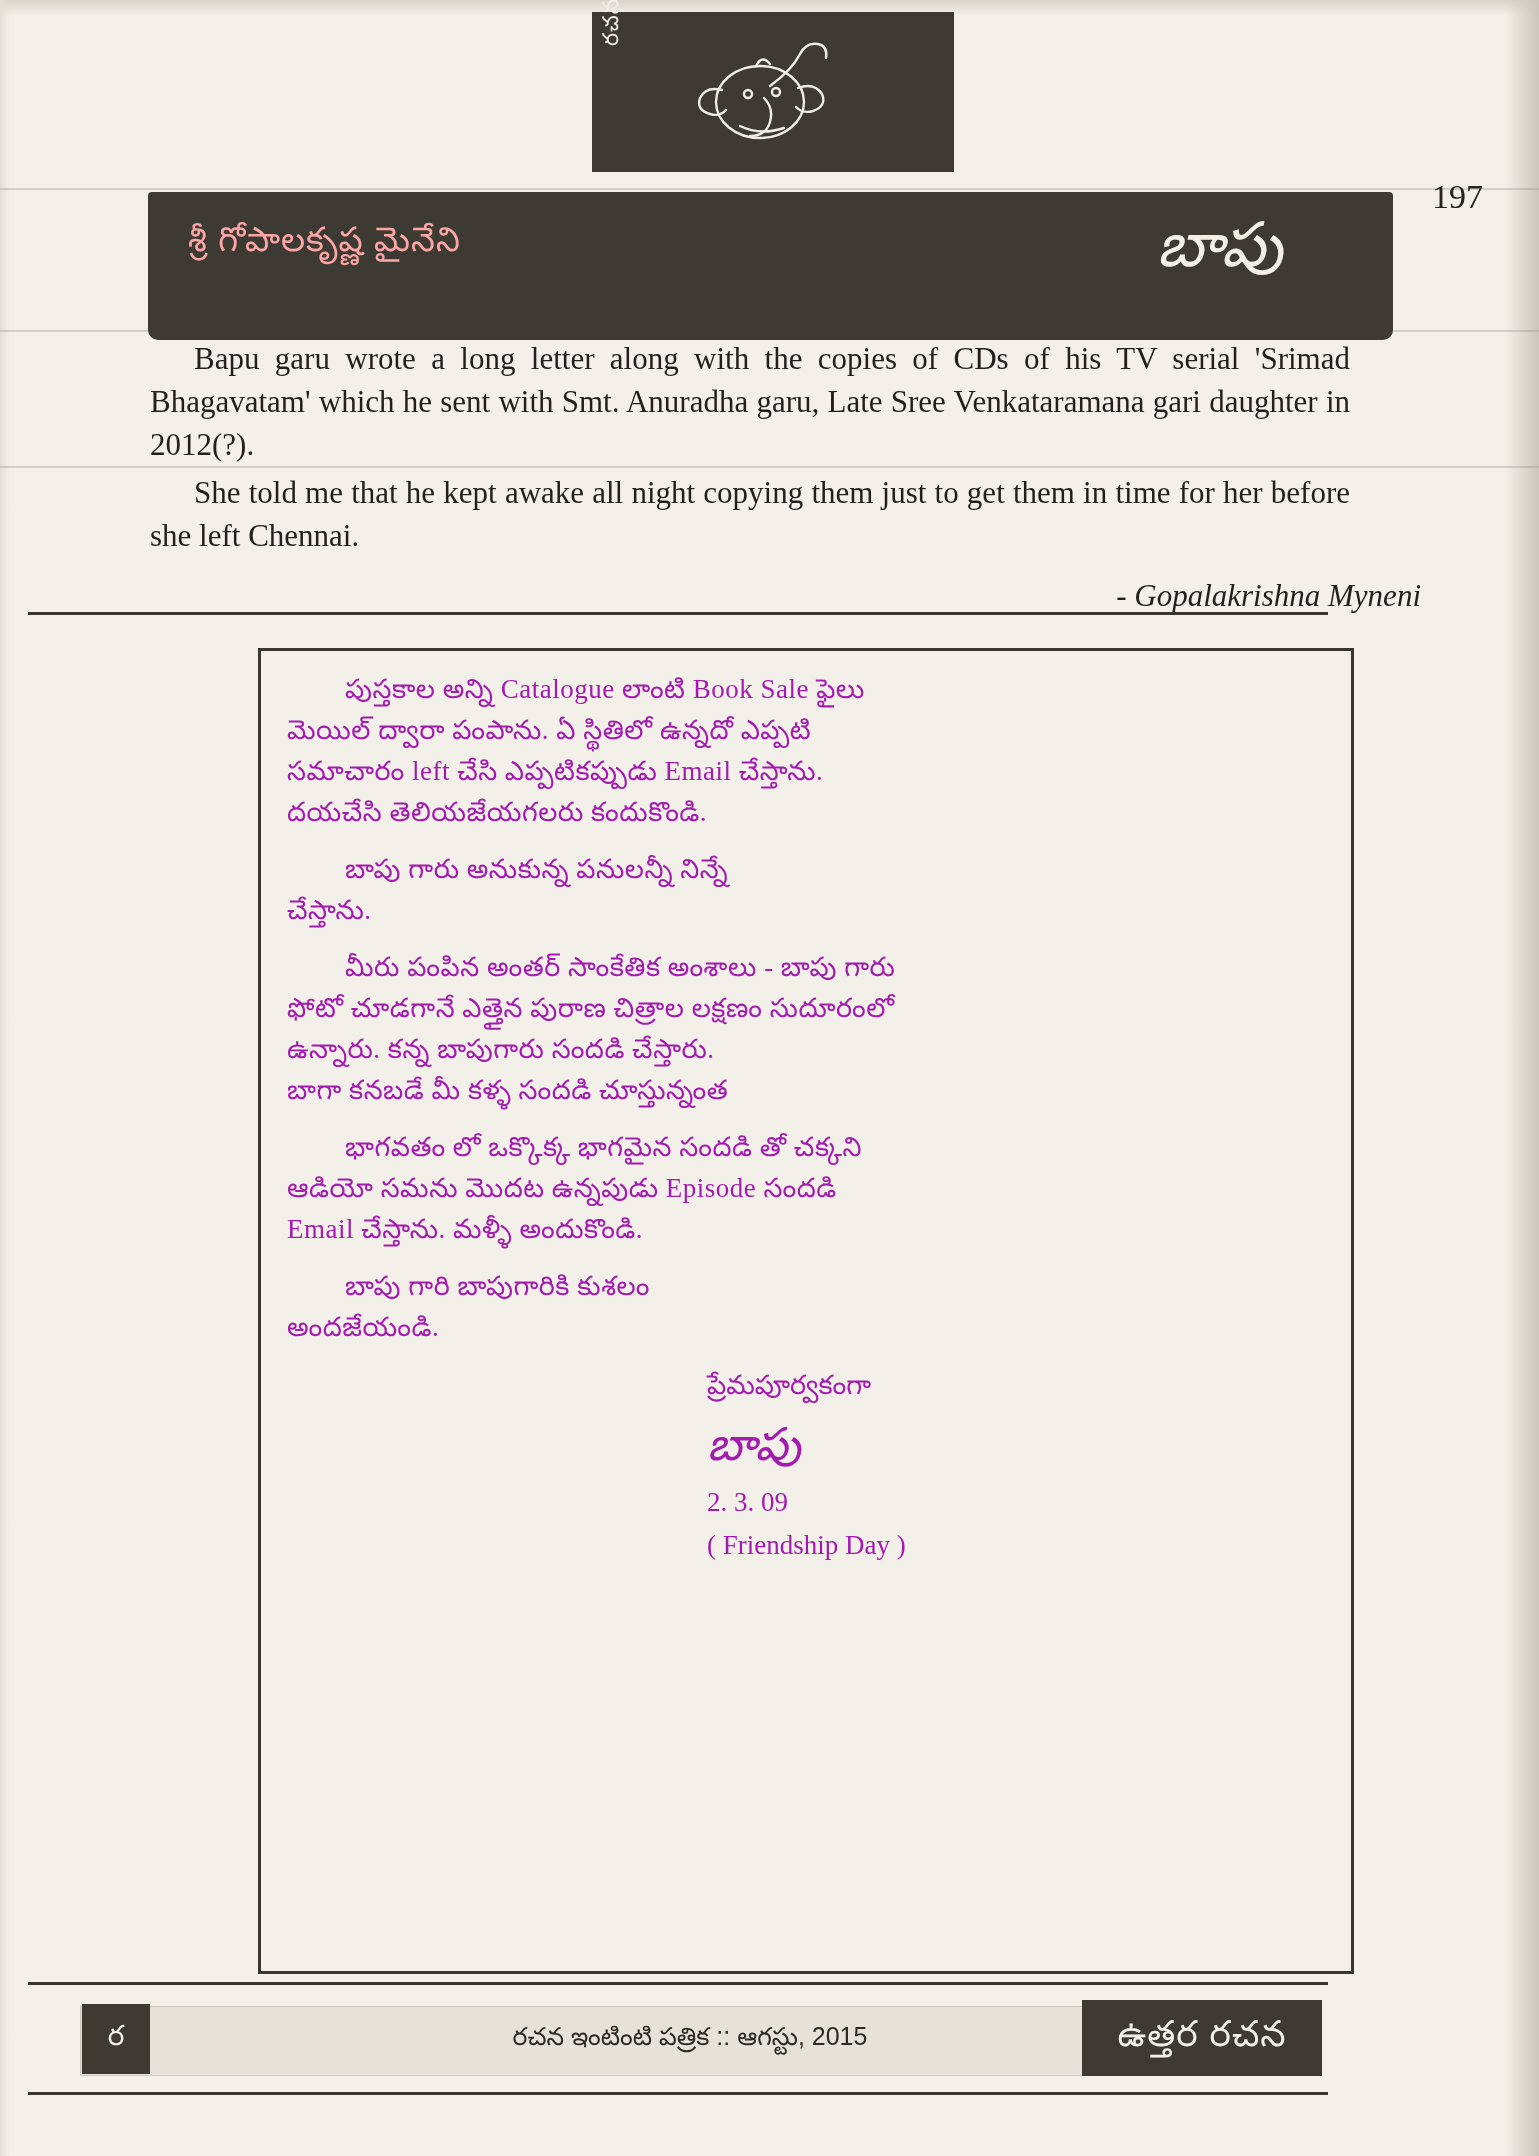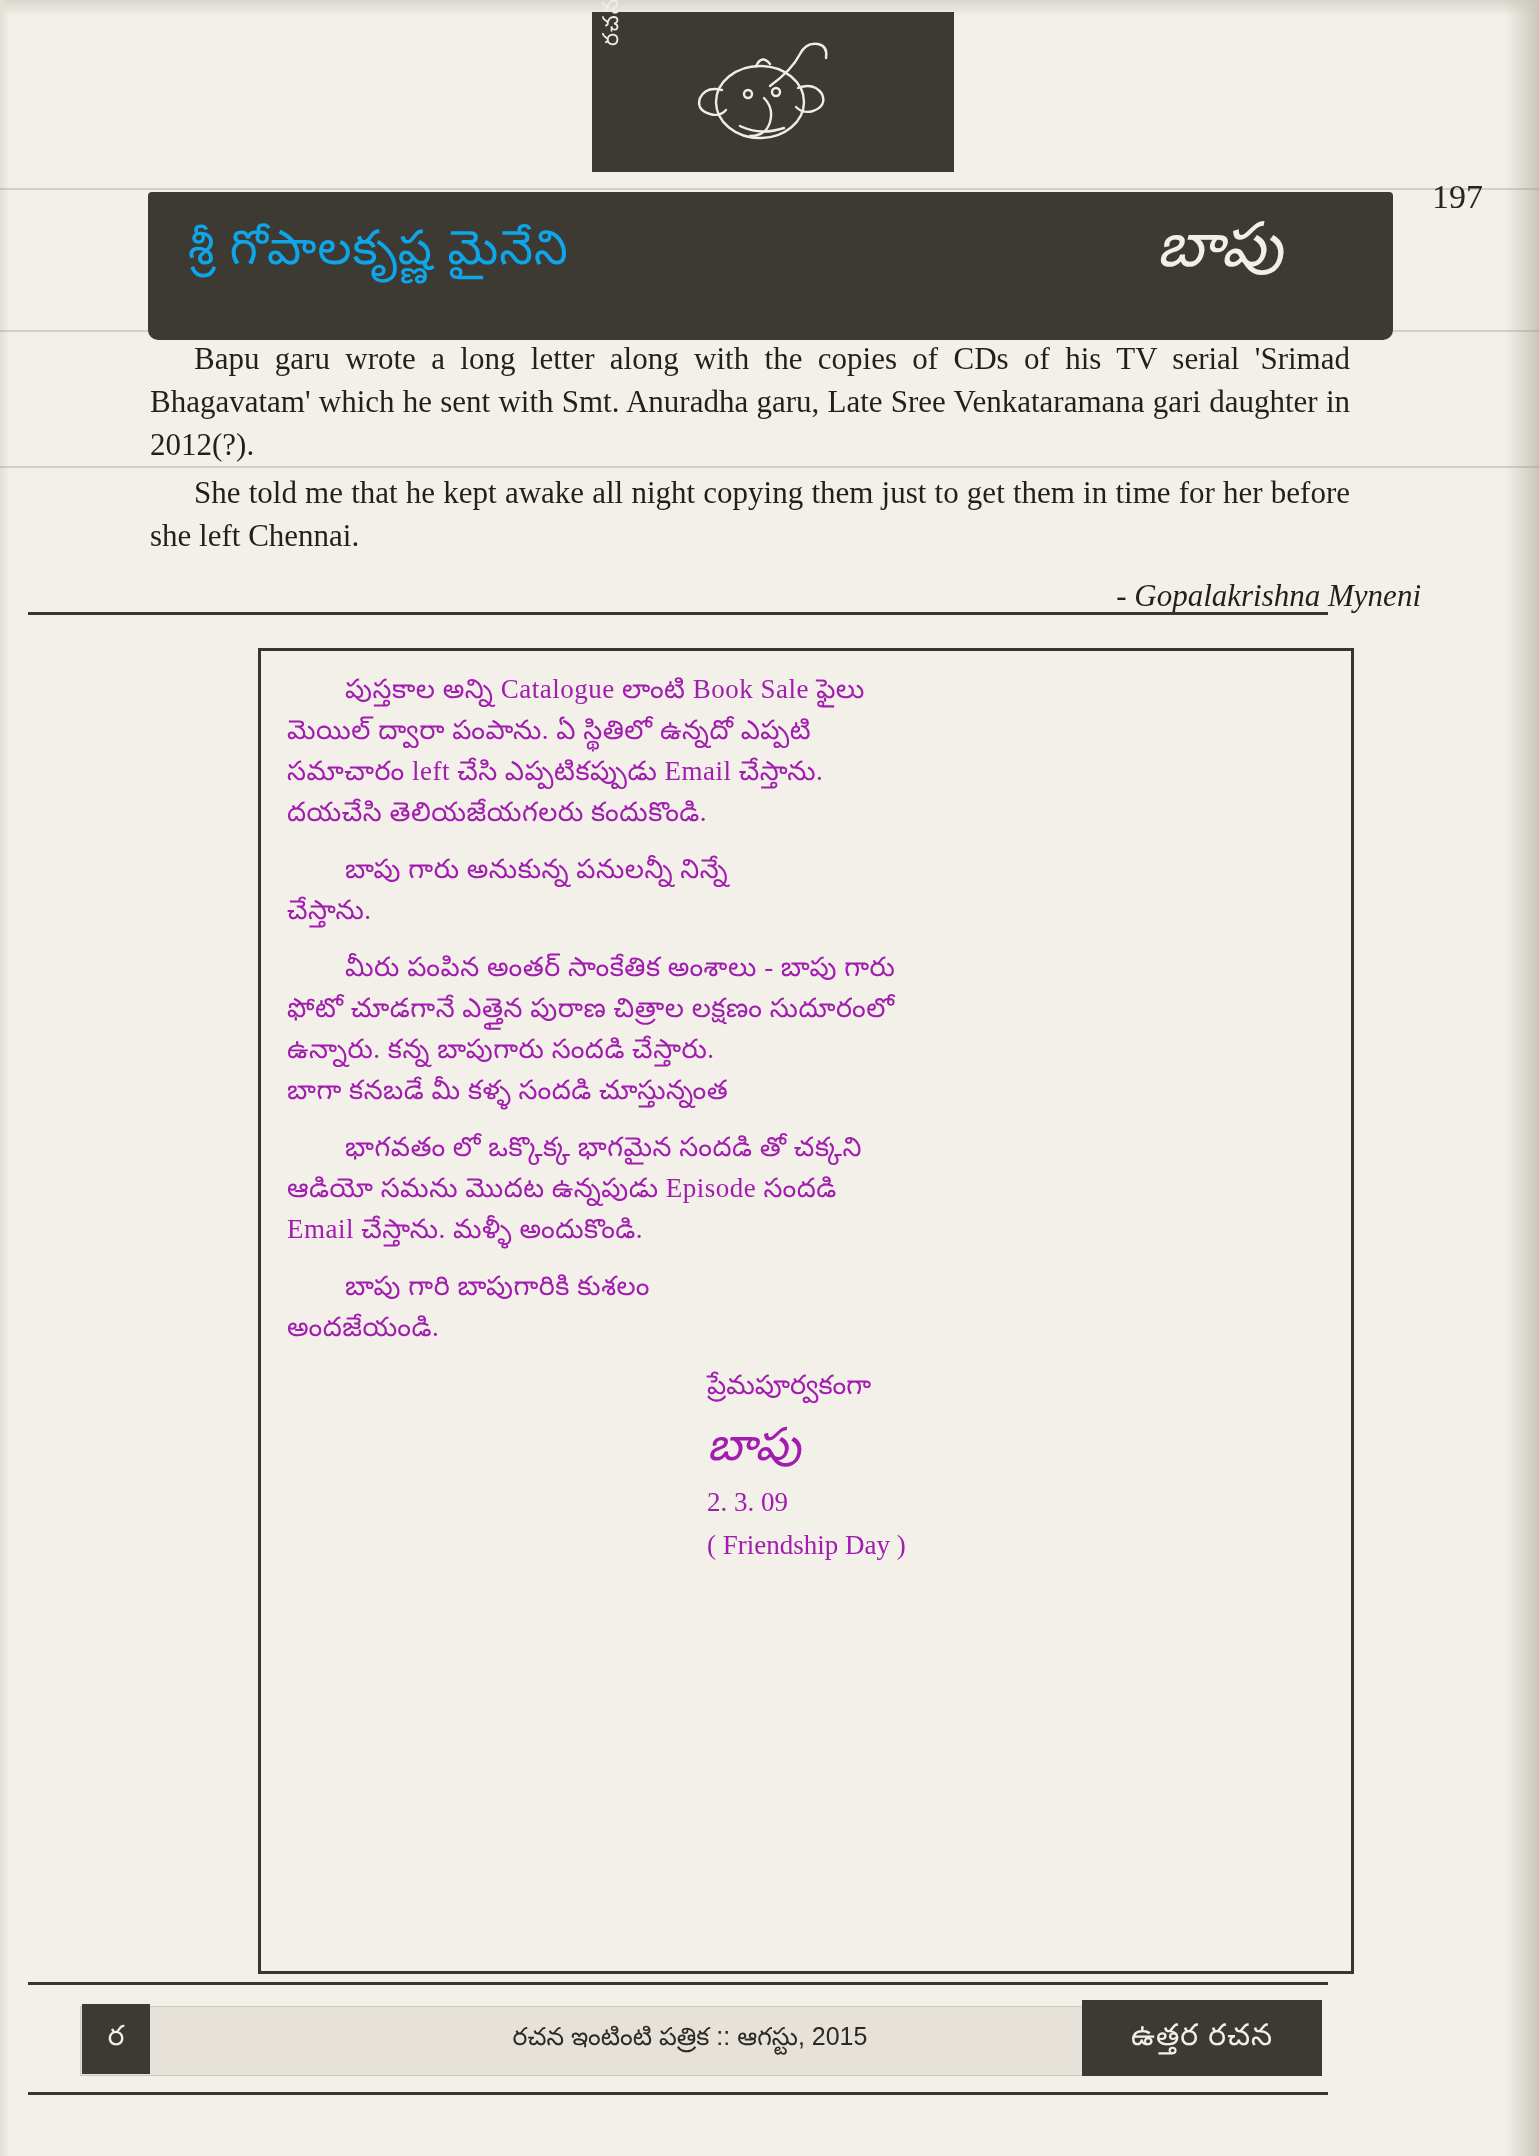--- a/index.html
+++ b/index.html
@@ -83,22 +83,22 @@
     top: 192px;
     width: 1245px;
     height: 148px;
     background: #3d3a33;
     border-radius: 4px 4px 10px 10px;
   }
   .title-bar .book-title {
     position: absolute;
     left: 40px;
     top: 28px;
-    color: #0ea5e9;
-    font-size: 48px;
+    color: #fca5a5;
+    font-size: 34px;
     font-family: "Liberation Sans", sans-serif;
     letter-spacing: 1px;
   }
   .title-bar .signature-mark {
     position: absolute;
     right: 110px;
     top: 18px;
     color: #f2efe6;
     font-size: 62px;
     font-family: "Liberation Serif", serif;
@@ -236,21 +236,21 @@
     font-family: "Liberation Sans", sans-serif;
   }
   .footer-right-box {
     position: absolute;
     left: 1082px;
     top: 2000px;
     width: 240px;
     height: 76px;
     background: #3d3a33;
     color: #f2efe6;
-    font-size: 30px;
+    font-size: 36px;
     font-family: "Liberation Sans", sans-serif;
     display: flex;
     align-items: center;
     justify-content: center;
     letter-spacing: 1px;
   }
   .footer-bottom-rule {
     position: absolute;
     left: 28px;
     top: 2092px;

